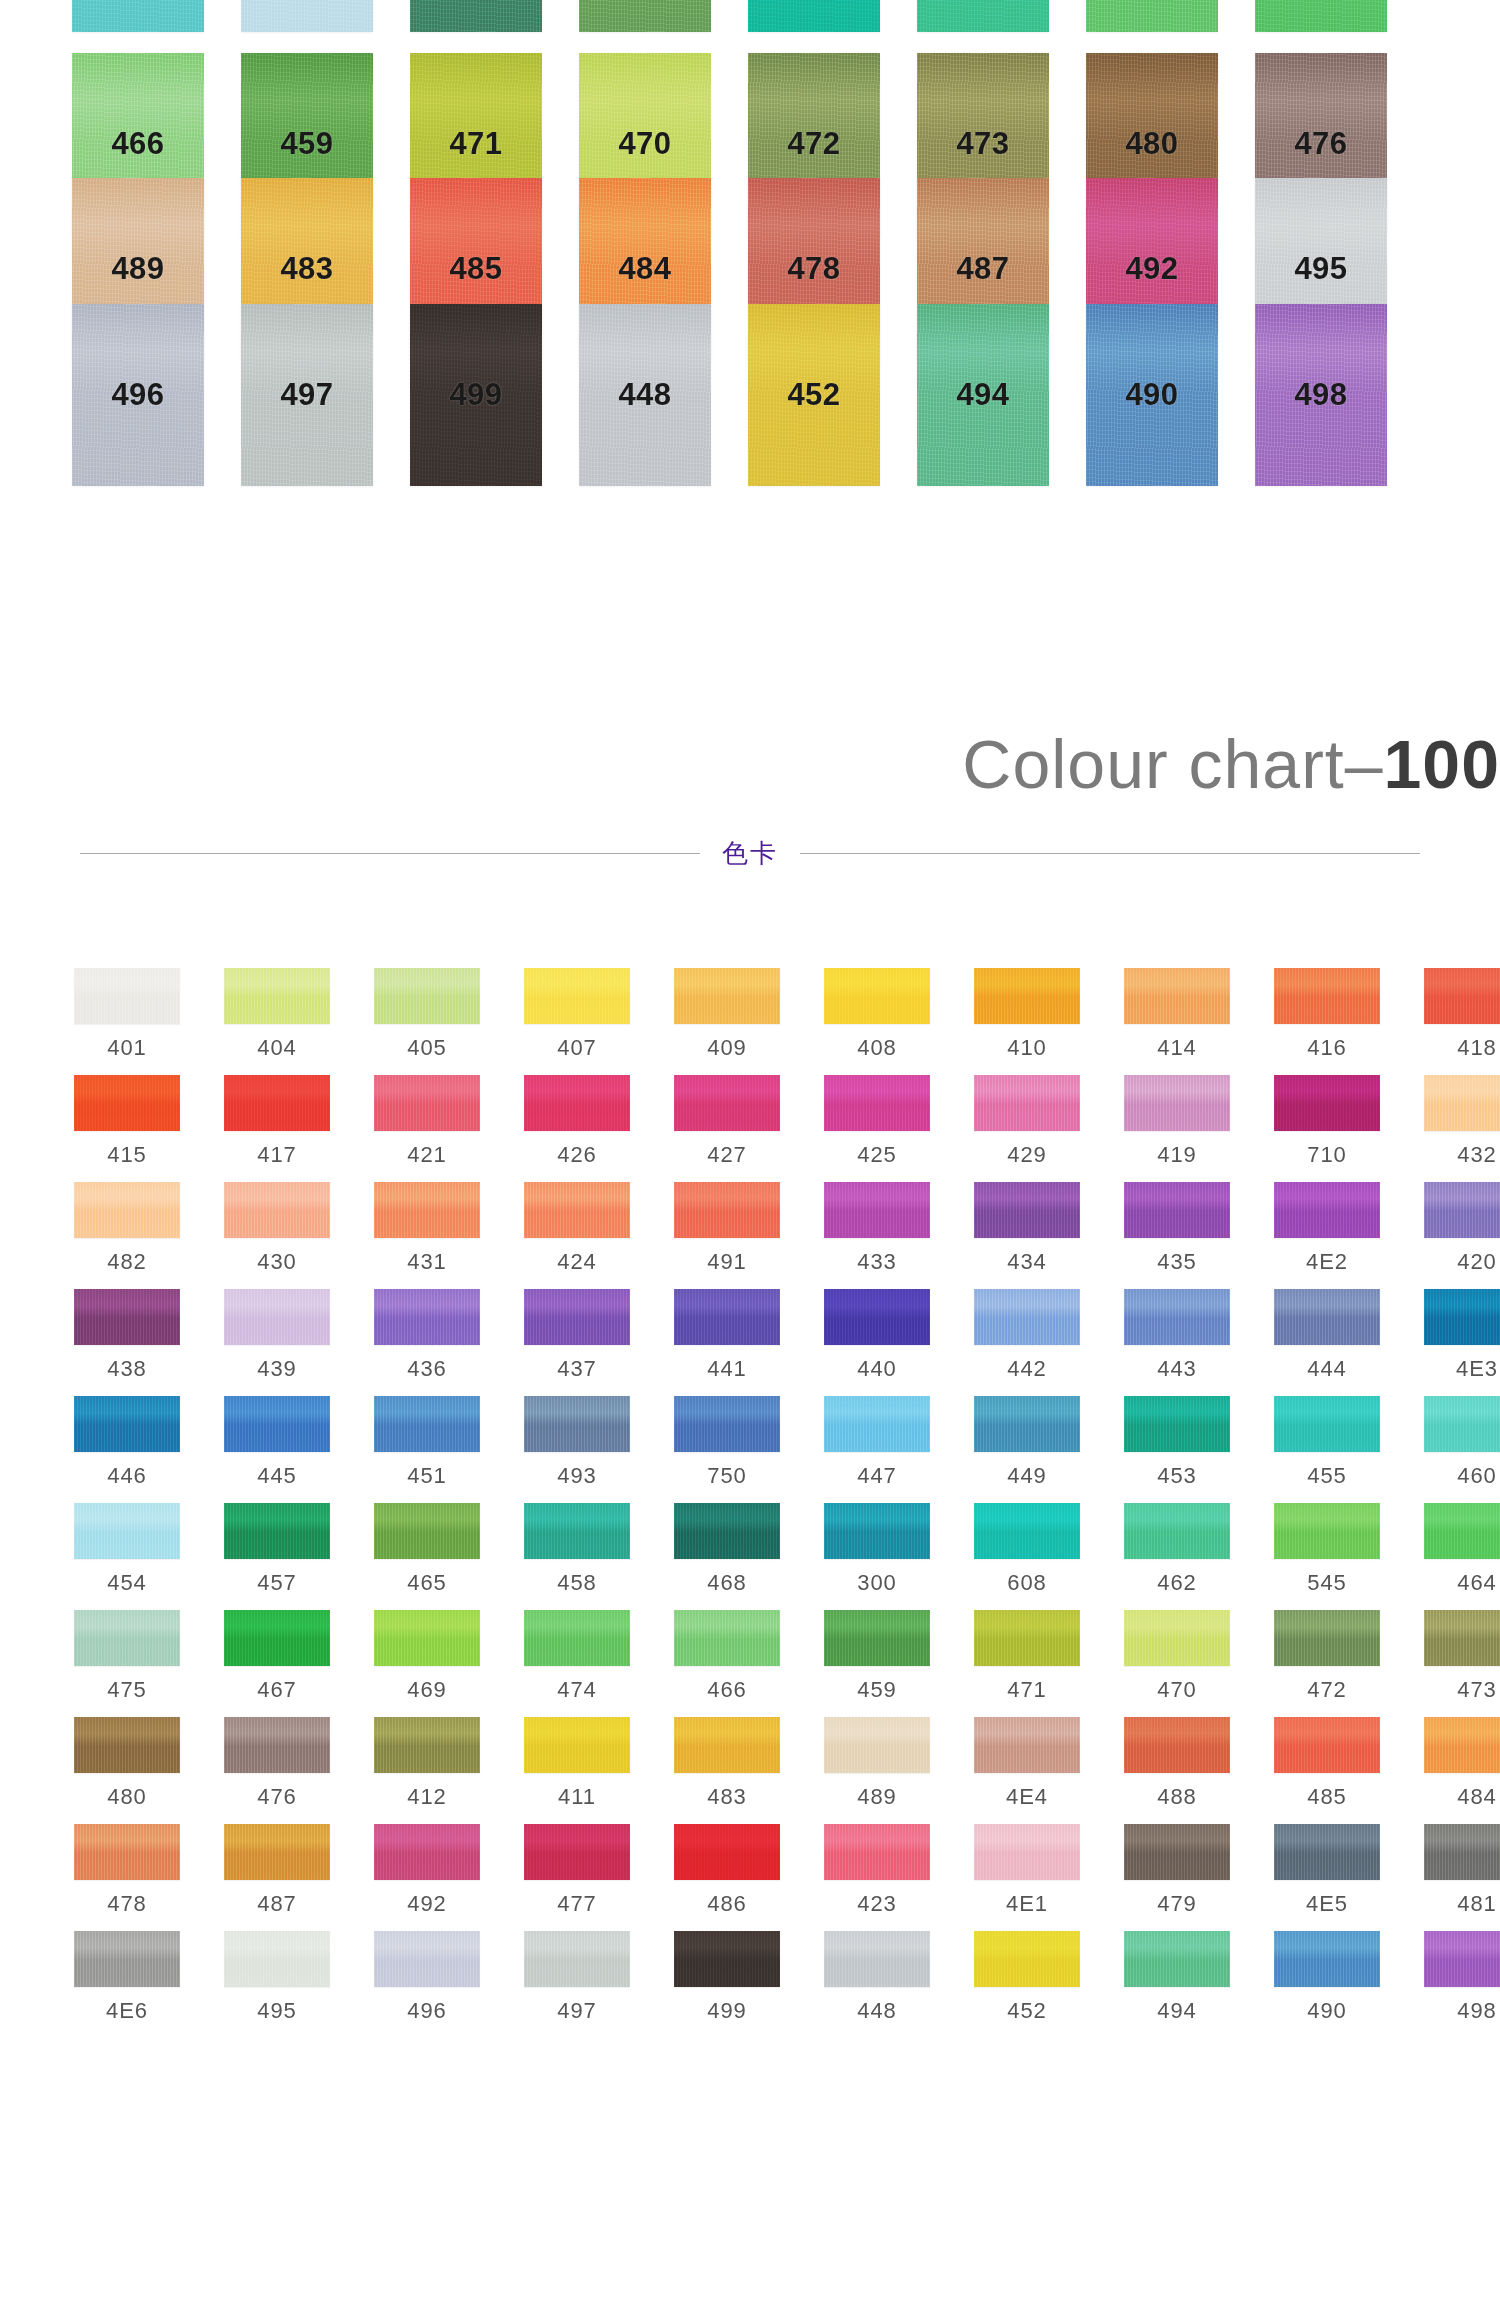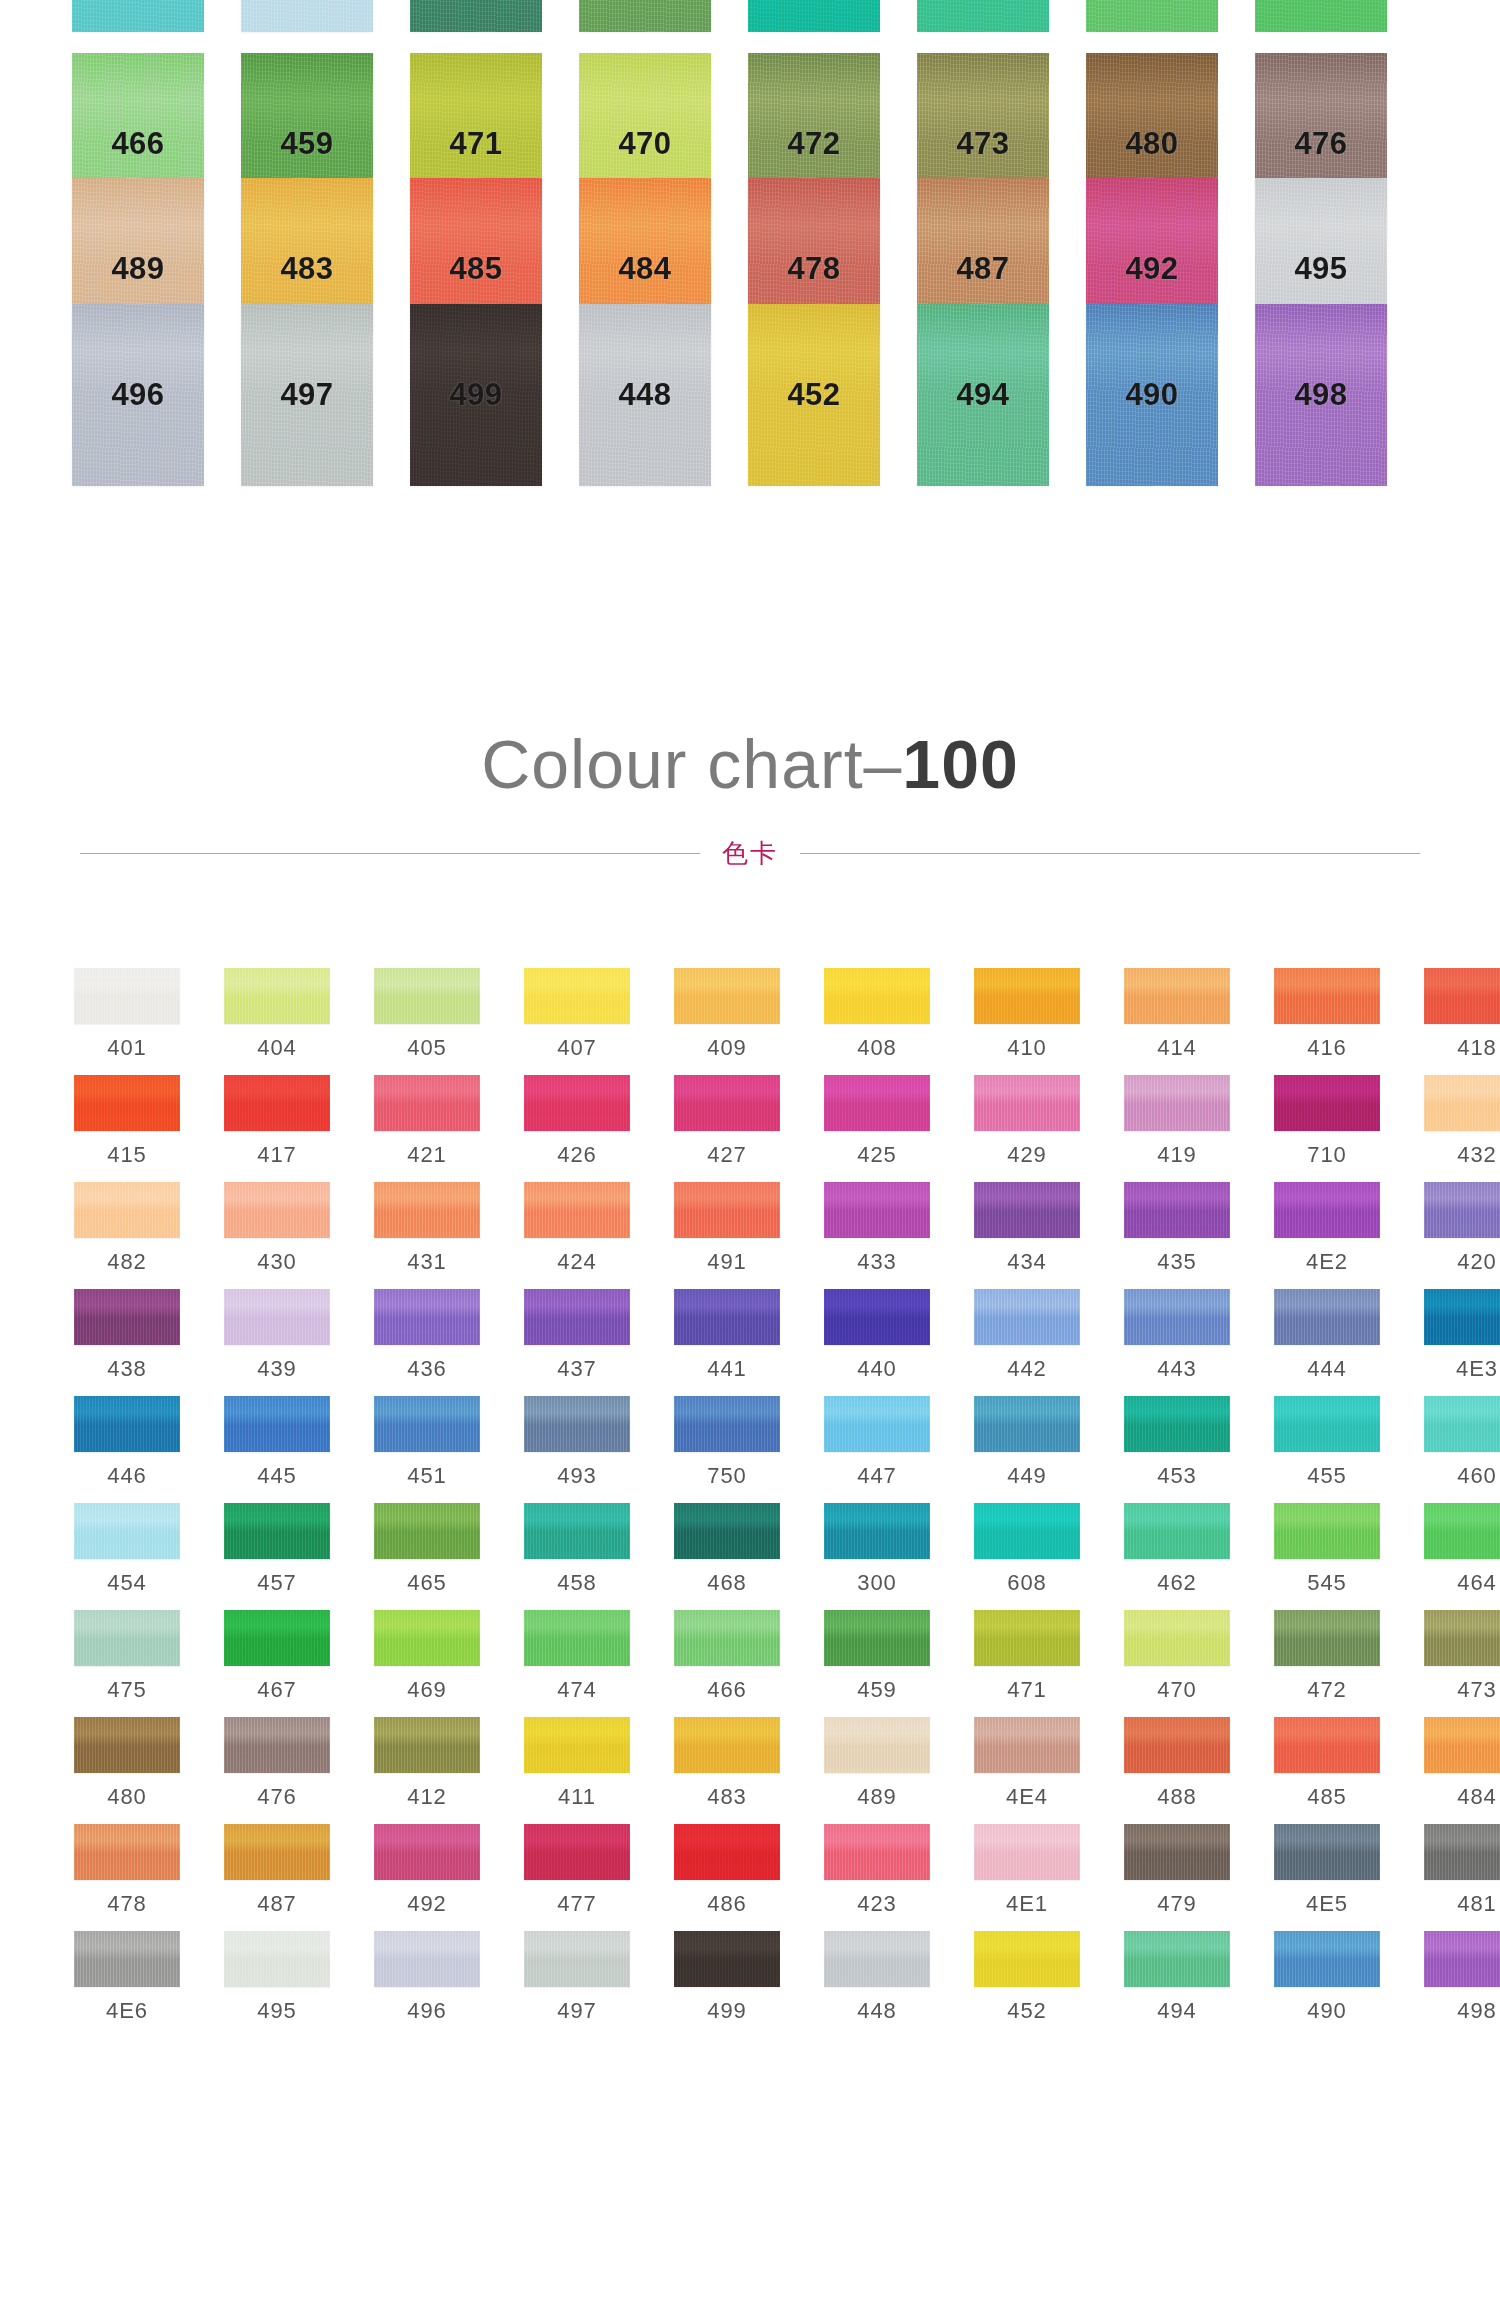--- a/index.html
+++ b/index.html
@@ -42,34 +42,34 @@
 
   
   #brow0{top:-150px;}  
   #brow1{top:53px;}
   #brow2{top:178px;}
   #brow3{top:304px;}
 
   
   #title-block{
     position:absolute;left:0;top:700px;width:1500px;height:220px;
-    text-align:center;
+    text-align:right;
   }
   #chart-title{
     font-size:68px;color:#7b7b7b;font-weight:300;letter-spacing:1px;
     line-height:1;padding-top:30px;
     font-family:"Liberation Sans","DejaVu Sans",sans-serif;
   }
   #chart-title .strong{color:#3d3d3d;font-weight:bold;}
   #subtitle-row{
     margin-top:38px;display:flex;align-items:center;
     justify-content:center;gap:22px;padding:0 80px;
   }
   .rule{flex:1;height:1px;background:#a9a9a9;}
-  #chart-subtitle{font-size:26px;color:#be185d;letter-spacing:2px;white-space:nowrap;}
+  #chart-subtitle{font-size:26px;color:#4c1d95;letter-spacing:2px;white-space:nowrap;}
 
   
   #grid-100{
     position:absolute;left:74px;top:968px;width:1352px;
   }
   .grid-row{display:flex;gap:12px;margin-bottom:14px;}
   .grid-cell{
     width:106px;margin-right:32px;
     display:flex;flex-direction:column;align-items:center;
   }

